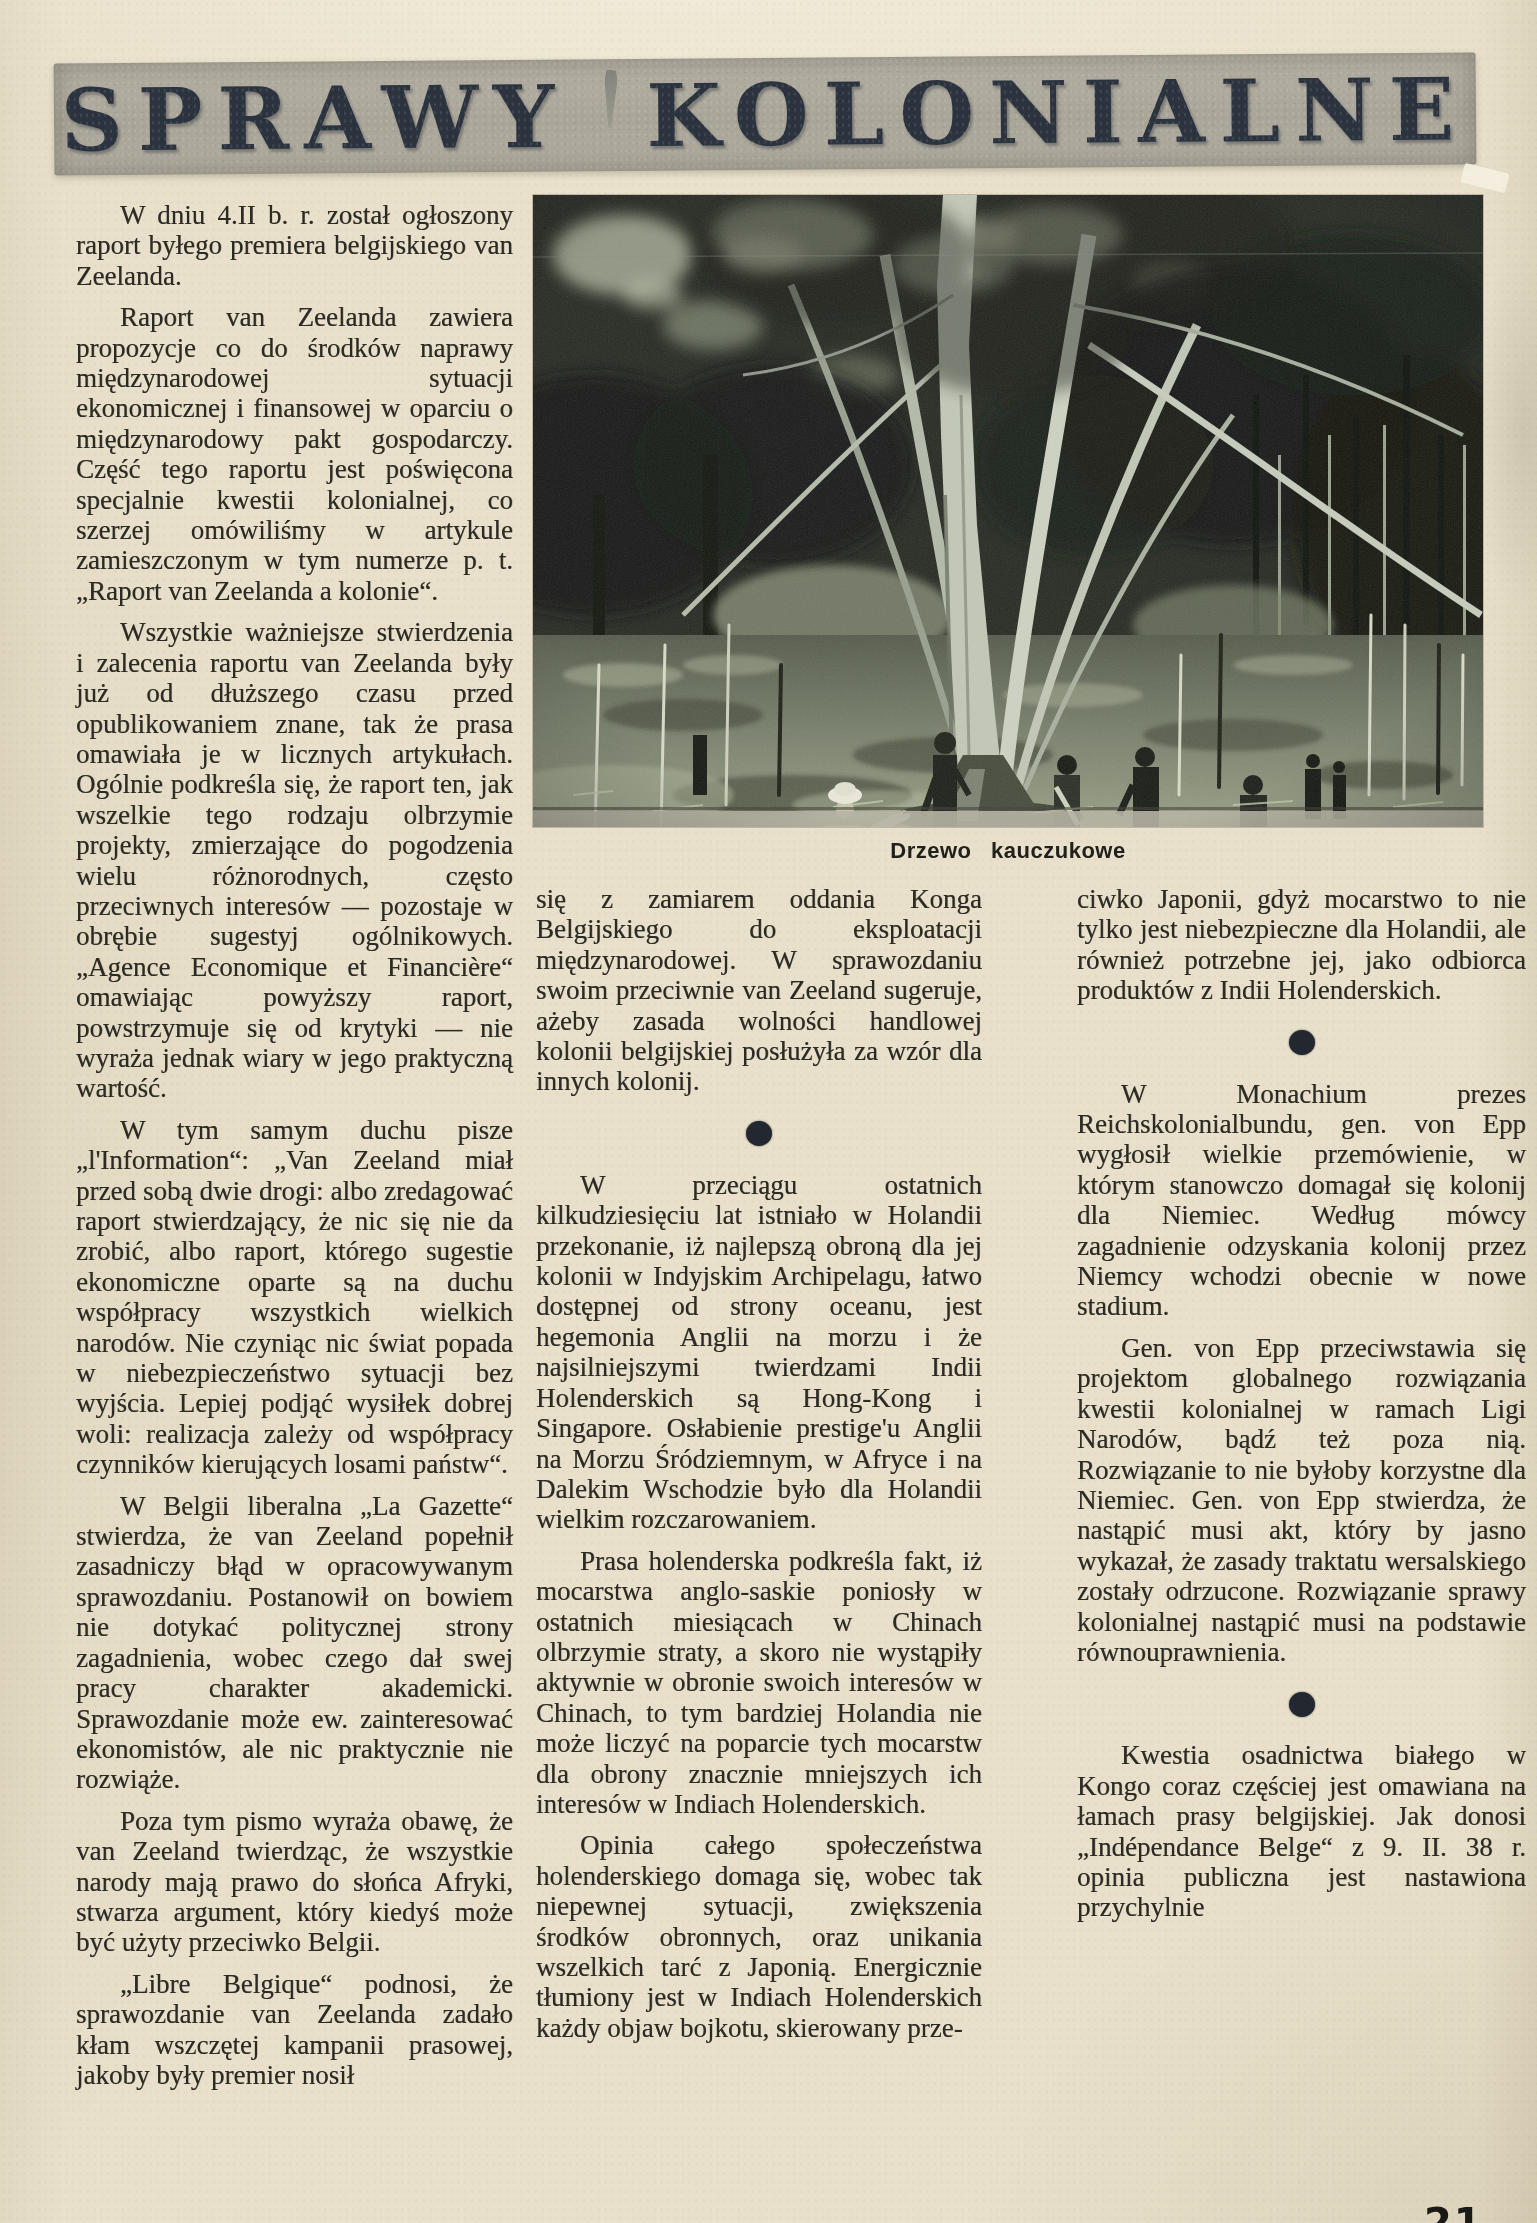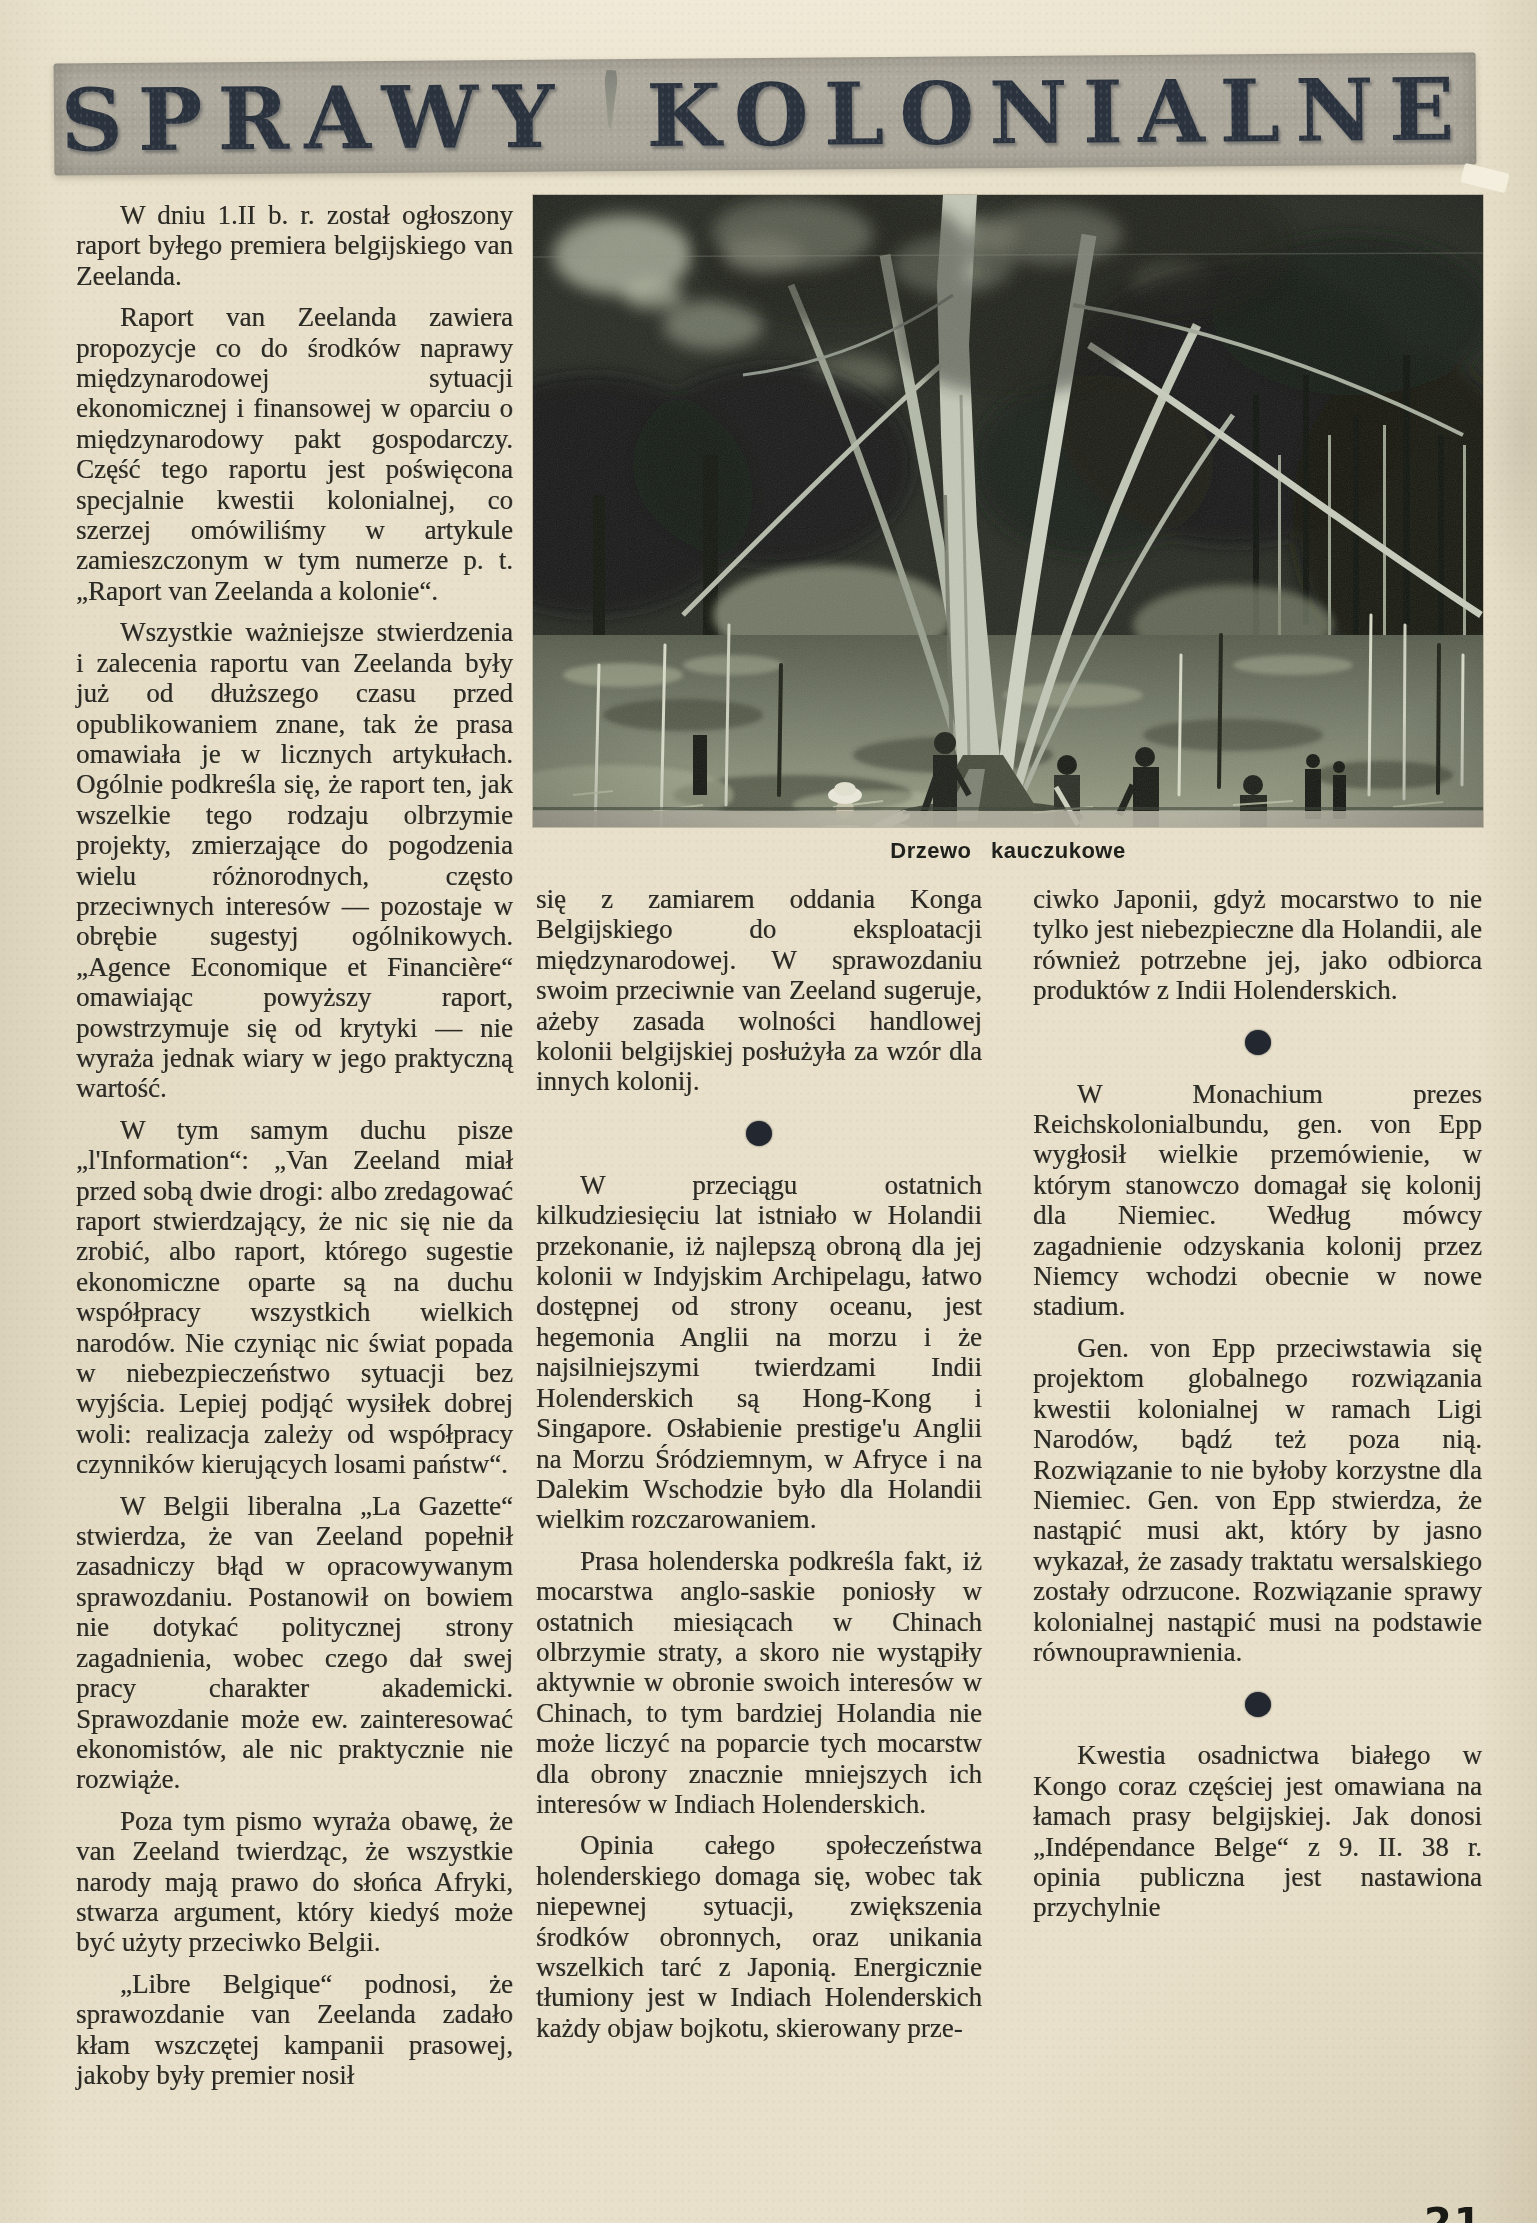--- a/index.html
+++ b/index.html
@@ -65,21 +65,21 @@
     font-family:"Liberation Sans", sans-serif;font-weight:bold;font-size:22px;
     letter-spacing:.5px;word-spacing:13px;color:#20201c;
   }
   .col{
     position:absolute;text-align:justify;font-size:27px;line-height:30.4px;
     color:#2b2a24;text-shadow:.4px .4px .6px rgba(45,42,35,.5);
     hyphens:auto;-webkit-hyphens:auto;
   }
   .col-left{left:76px;top:200px;width:437px;}
   .col-mid{left:536px;top:884px;width:446px;}
-  .col-right{left:1033px;top:884px;width:449px;}
+  .col-right{left:1077px;top:884px;width:449px;}
   .para{margin:0 0 11px;text-indent:44px;}
   .para.noindent{text-indent:0;}
   .para:last-child{margin-bottom:0;}
   .bullet-sep{height:52px;display:flex;align-items:center;justify-content:center;margin:4px 0 10px;}
   .dot{width:26px;height:25px;border-radius:50%;background:#232730;box-shadow:0 0 2px rgba(35,39,48,.8);}
   .page-number{
     position:absolute;left:1424px;top:2200px;
     font-family:"DejaVu Sans", sans-serif;font-weight:bold;font-size:40px;
     letter-spacing:2px;color:#191915;
   }
@@ -292,21 +292,21 @@
       <rect y="616" width="950" height="16" fill="#b6b3a2" opacity=".9"></rect>
 
       <rect width="950" height="632" fill="url(#vig)"></rect>
       <rect width="950" height="632" filter="url(#grain)" opacity=".14"></rect>
     </svg>
   </div>
 
   <div class="caption">Drzewo kauczukowe</div>
 
   <div class="col col-left" lang="pl">
-      <p class="para">W dniu 1.II b. r. został ogłoszony raport byłego premiera belgijskiego van Zeelanda.</p>
+      <p class="para">W dniu 4.II b. r. został ogłoszony raport byłego premiera belgijskiego van Zeelanda.</p>
       <p class="para">Raport van Zeelanda zawiera propozycje co do środków naprawy międzynarodowej sytuacji ekonomicznej i finansowej w oparciu o międzynarodowy pakt gospodarczy. Część tego raportu jest poświęcona specjalnie kwestii kolonialnej, co szerzej omówiliśmy w artykule zamieszczonym w tym numerze p. t. „Raport van Zeelanda a kolonie“.</p>
       <p class="para">Wszystkie ważniejsze stwierdzenia i zalecenia raportu van Zeelanda były już od dłuższego czasu przed opublikowaniem znane, tak że prasa omawiała je w licznych artykułach. Ogólnie podkreśla się, że raport ten, jak wszelkie tego rodzaju olbrzymie projekty, zmierzające do pogodzenia wielu różnorodnych, często przeciwnych interesów — pozostaje w obrębie sugestyj ogólnikowych. „Agence Economique et Financière“ omawiając powyższy raport, powstrzymuje się od krytyki — nie wyraża jednak wiary w jego praktyczną wartość.</p>
       <p class="para">W tym samym duchu pisze „l'Information“: „Van Zeeland miał przed sobą dwie drogi: albo zredagować raport stwierdzający, że nic się nie da zrobić, albo raport, którego sugestie ekonomiczne oparte są na duchu współpracy wszystkich wielkich narodów. Nie czyniąc nic świat popada w niebezpieczeństwo sytuacji bez wyjścia. Lepiej podjąć wysiłek dobrej woli: realizacja zależy od współpracy czynników kierujących losami państw“.</p>
       <p class="para">W Belgii liberalna „La Gazette“ stwierdza, że van Zeeland popełnił zasadniczy błąd w opracowywanym sprawozdaniu. Postanowił on bowiem nie dotykać politycznej strony zagadnienia, wobec czego dał swej pracy charakter akademicki. Sprawozdanie może ew. zainteresować ekonomistów, ale nic praktycznie nie rozwiąże.</p>
       <p class="para">Poza tym pismo wyraża obawę, że van Zeeland twierdząc, że wszystkie narody mają prawo do słońca Afryki, stwarza argument, który kiedyś może być użyty przeciwko Belgii.</p>
       <p class="para">„Libre Belgique“ podnosi, że sprawozdanie van Zeelanda zadało kłam wszczętej kampanii prasowej, jakoby były premier nosił</p>
     </div>
   <div class="col col-mid" lang="pl">
       <p class="para noindent">się z zamiarem oddania Konga Belgijskiego do eksploatacji międzynarodowej. W sprawozdaniu swoim przeciwnie van Zeeland sugeruje, ażeby zasada wolności handlowej kolonii belgijskiej posłużyła za wzór dla innych kolonij.</p>
       <div class="bullet-sep">

